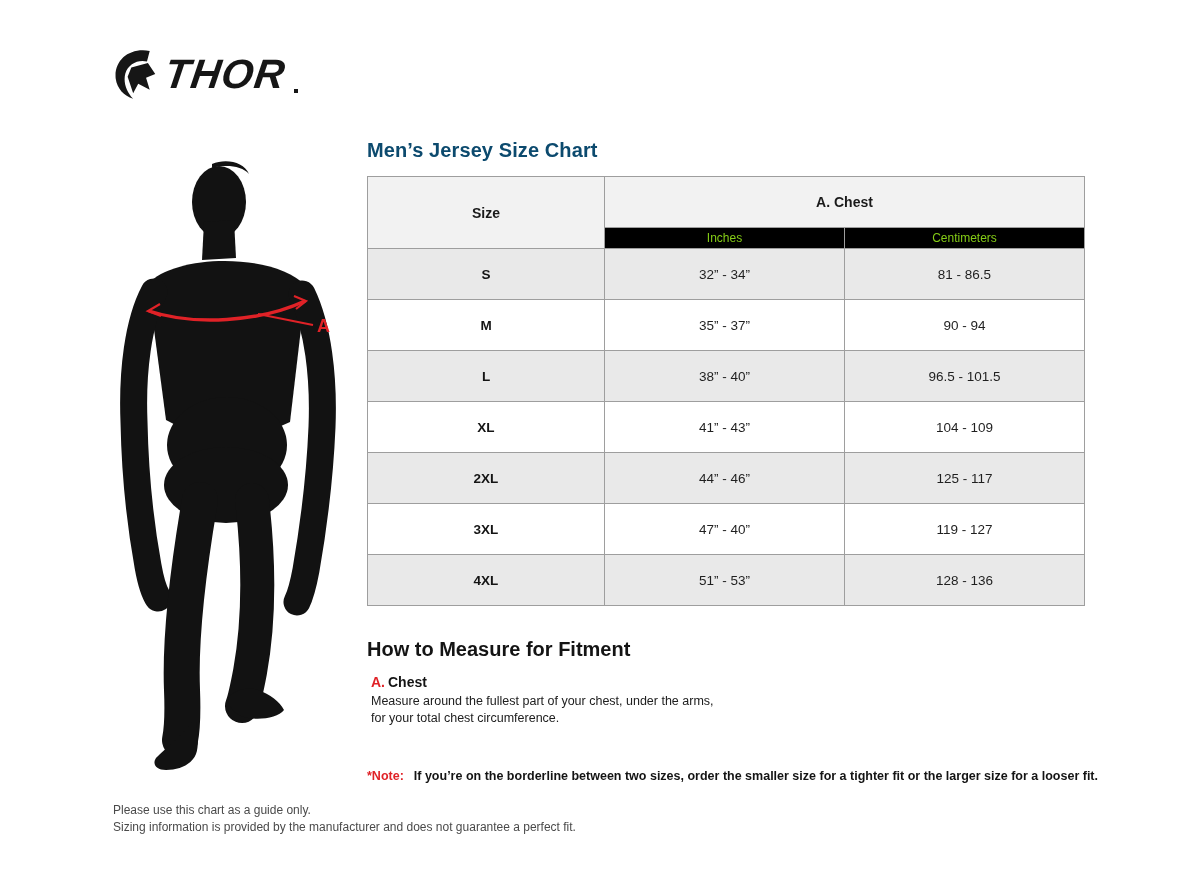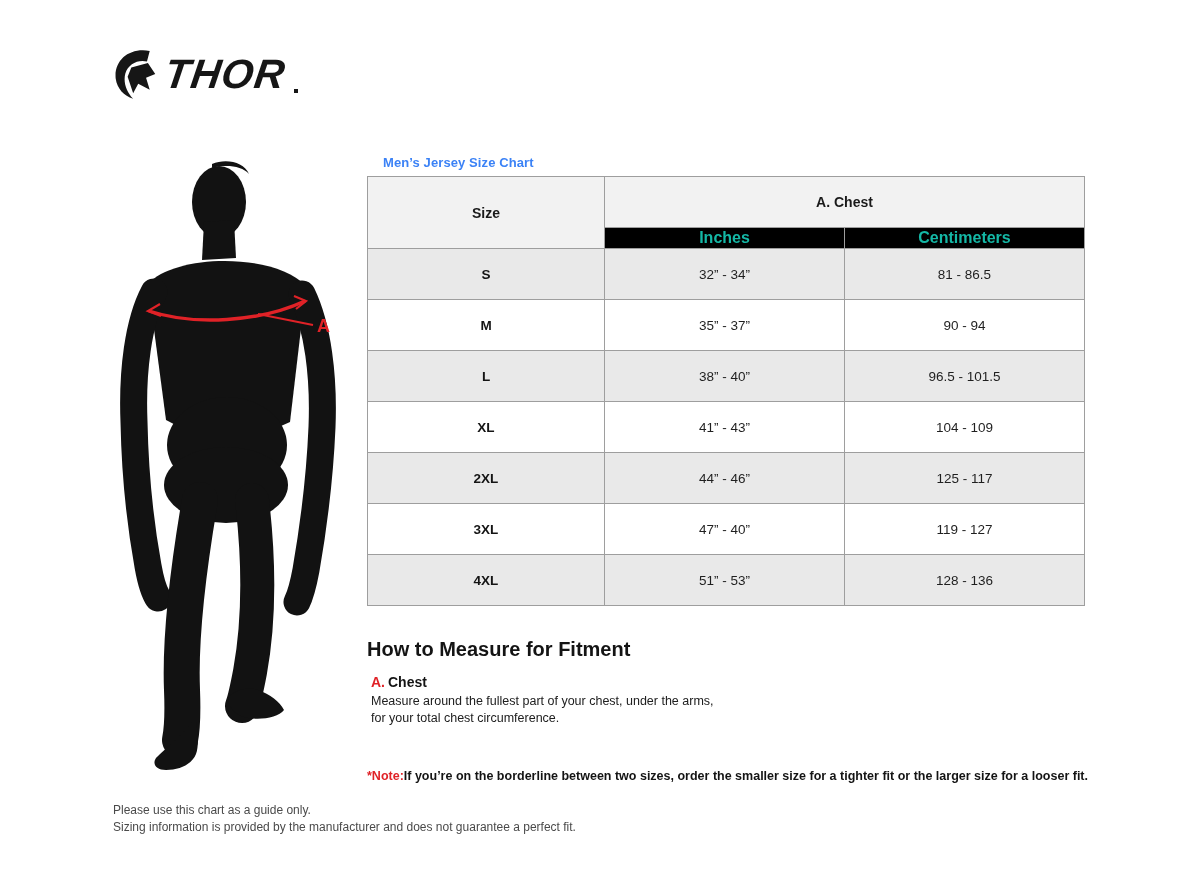--- a/index.html
+++ b/index.html
@@ -26,39 +26,39 @@
     letter-spacing:1px;transform:skewX(-8deg);
     color:#161616;line-height:1;padding-right:2px;
   }
   .tm-dot{width:4px;height:4px;background:#161616;align-self:flex-end;margin-bottom:7px;}
 
   
   .figure-wrap{position:absolute;left:108px;top:150px;width:244px;height:632px;}
 
   
   .chart-title{
-    position:absolute;left:367px;top:139px;margin:16px;
-    font-size:13px;font-weight:bold;letter-spacing:.1px;color:#3b82f6;
+    position:absolute;left:367px;top:139px;margin:0;
+    font-size:20px;font-weight:bold;letter-spacing:.1px;color:#0c4a6e;
   }
 
   
   .table-wrap{position:absolute;left:367px;top:176px;width:718px;}
   table.size-table{
     border-collapse:collapse;width:718px;table-layout:fixed;
     font-size:13.5px;
     padding-left:21px;
   }
   table.size-table td,table.size-table th{
     border:1.5px solid var(--table_border);
     text-align:center;vertical-align:middle;padding:0;
   }
   th.size-head{width:237px;background:var(--header_bg);font-size:14px;font-weight:bold;}
   th.group-head{background:var(--header_bg);font-size:14px;font-weight:bold;height:51px;}
   tr.subhead-row th{
-    background:#000;color:#14b8a6;font-size:16px;font-weight:bold;height:21px;
+    background:#000;color:#84cc16;font-size:12px;font-weight:normal;height:21px;
   }
   tr.data-row{height:51px;}
   tr.data-row td{font-weight:normal;color:#1f1f1f;}
   tr.data-row td.size-col{font-weight:bold;color:#141414;font-size:13.5px;}
   tr.row-shaded{background:var(--row_alt);}
   tr.row-plain{background:#ffffff;}
 
   
   .measure-heading{
     position:absolute;left:367px;top:638px;margin:0;
@@ -67,21 +67,21 @@
   .measure-item{position:absolute;left:371px;top:674px;width:360px;}
   .measure-item .item-title{font-size:14px;font-weight:bold;margin:0 0 3px 0;}
   .measure-item .item-letter{color:var(--accent_red);}
   .measure-item .item-name{color:#141414;margin-left:3px;}
   .measure-desc{
     margin:0;font-size:12.5px;line-height:17px;color:#202020;width:358px;
   }
 
   
   .note-line{position:absolute;left:367px;top:769px;font-size:12.5px;font-weight:bold;}
-  .note-label{color:var(--accent_red);}
+  .note-label{color:var(--accent_red);margin-right:10px;}
   .note-text{color:#141414;}
 
   
   .footer{position:absolute;left:113px;top:802px;font-size:12px;line-height:16.5px;color:#4a4a4a;}
 </style>
 </head>
 <body>
 
 <div class="page">
 

